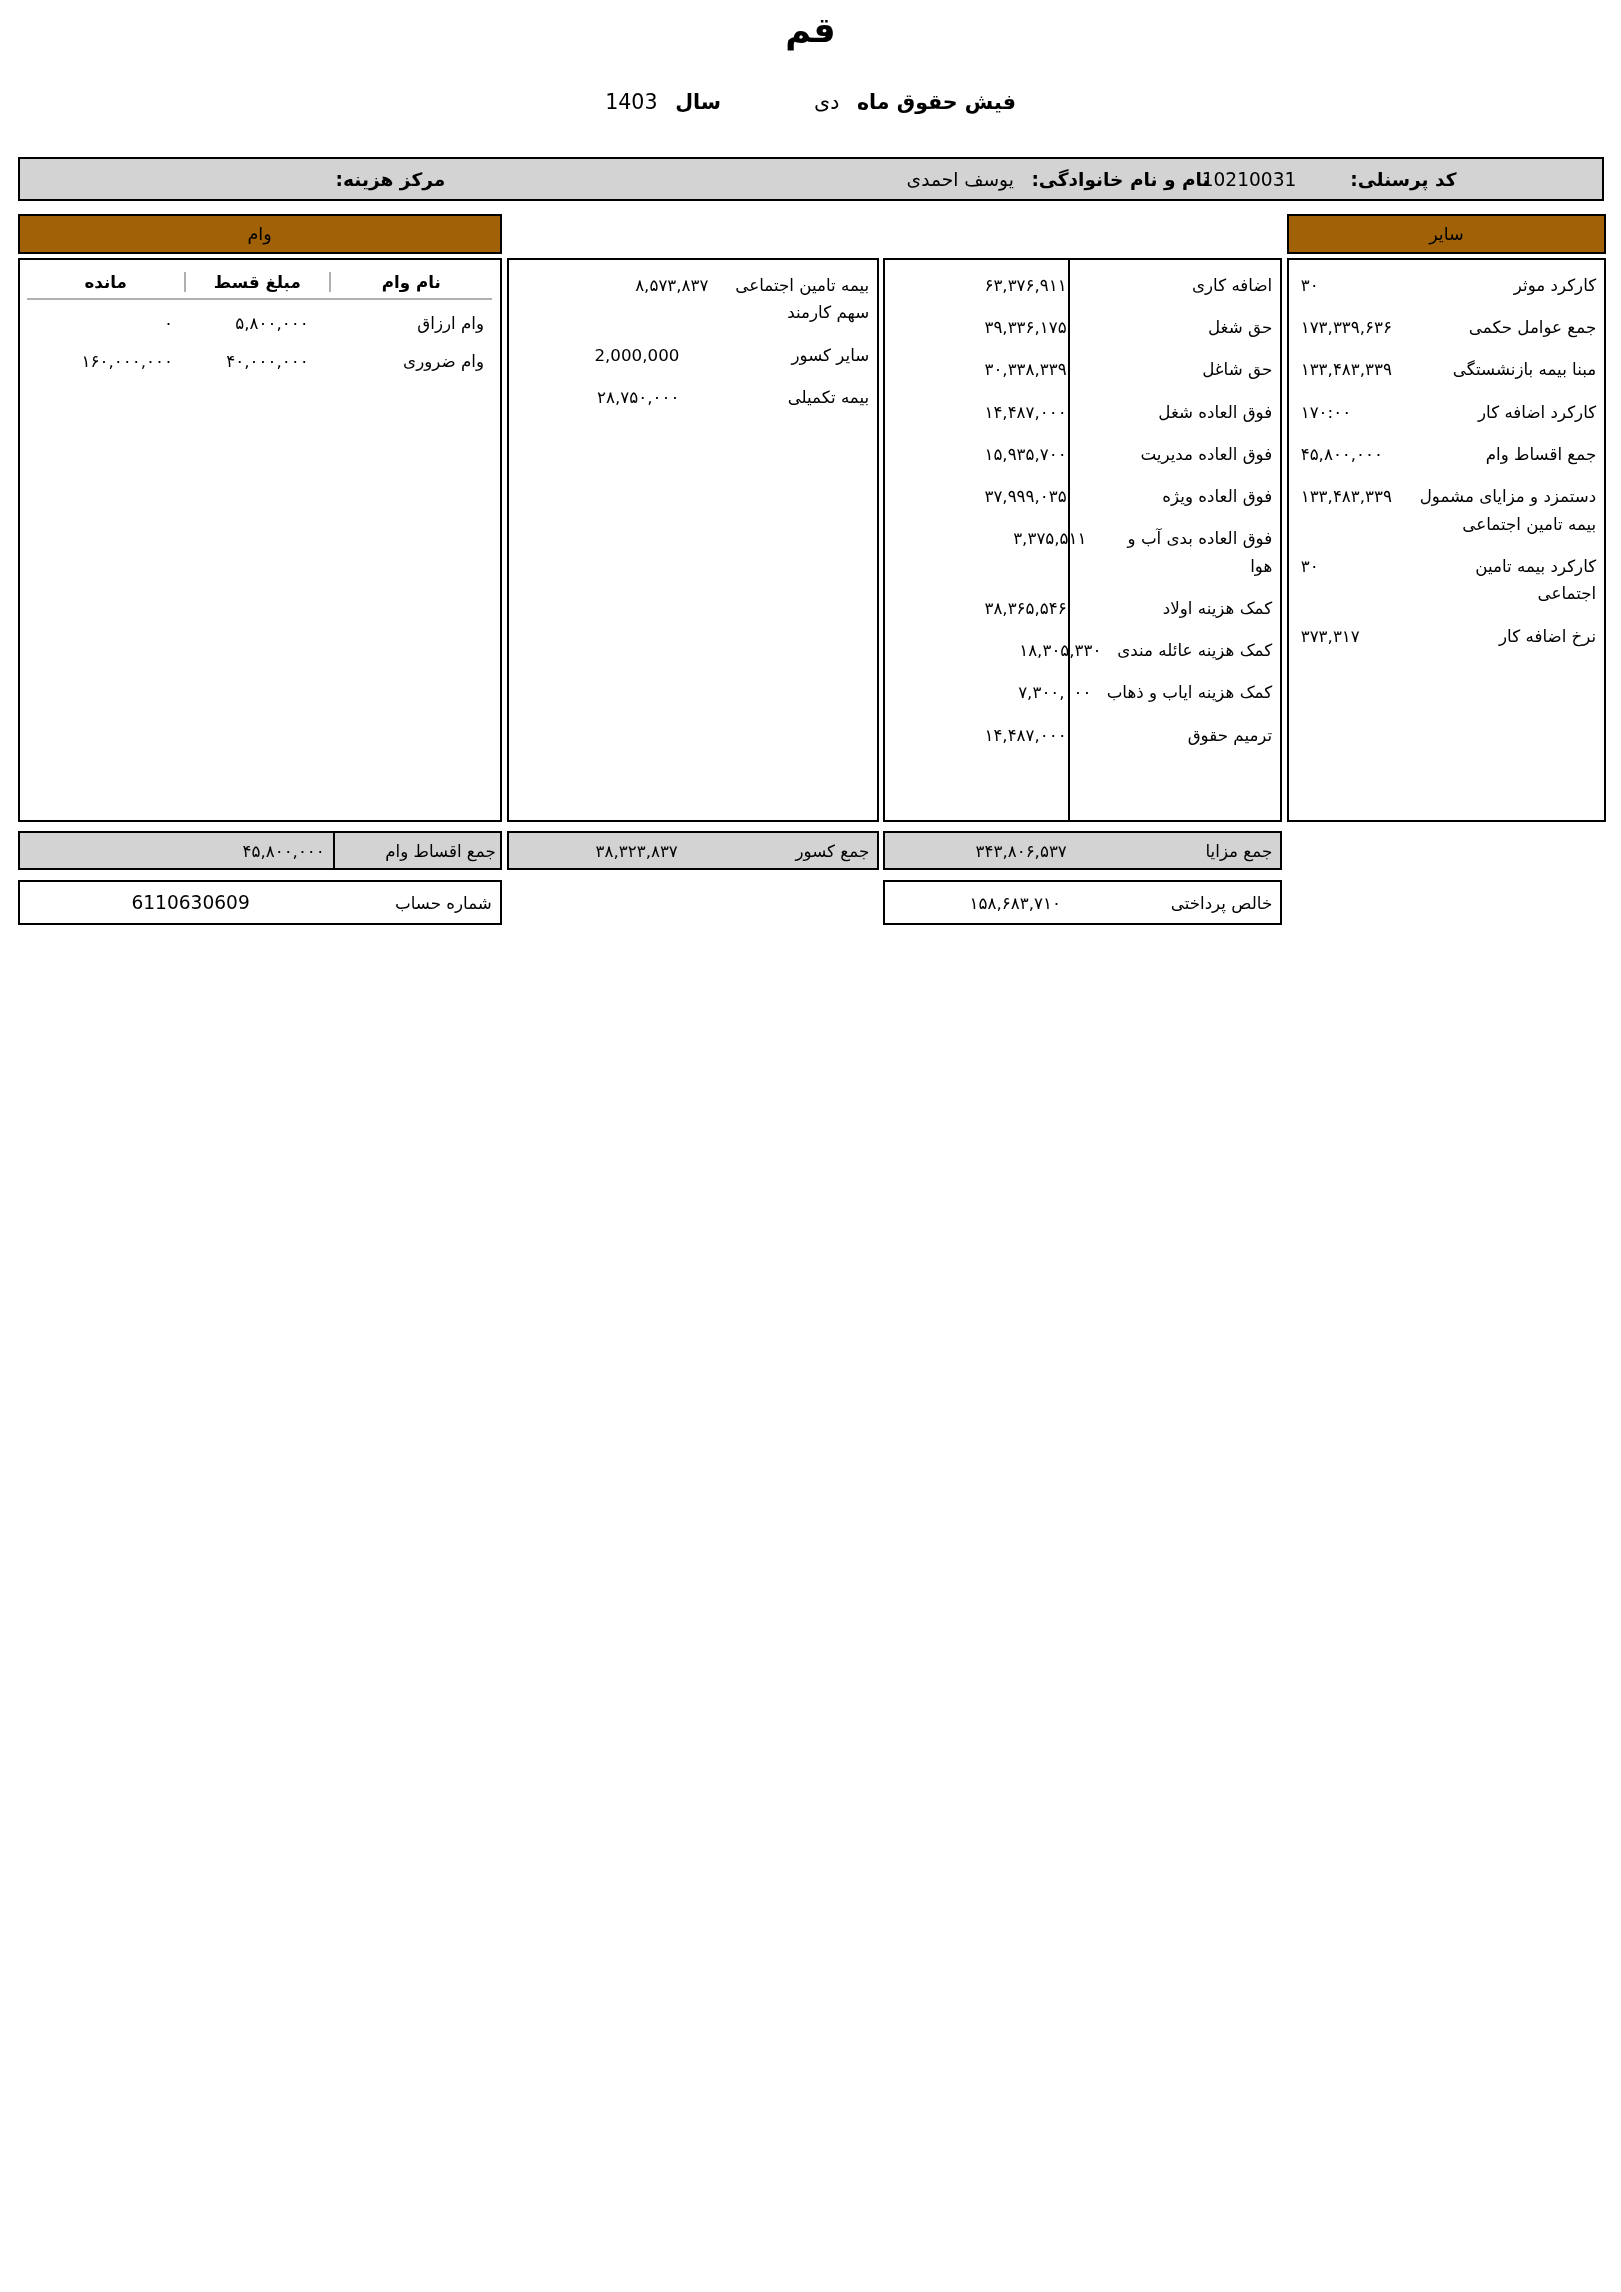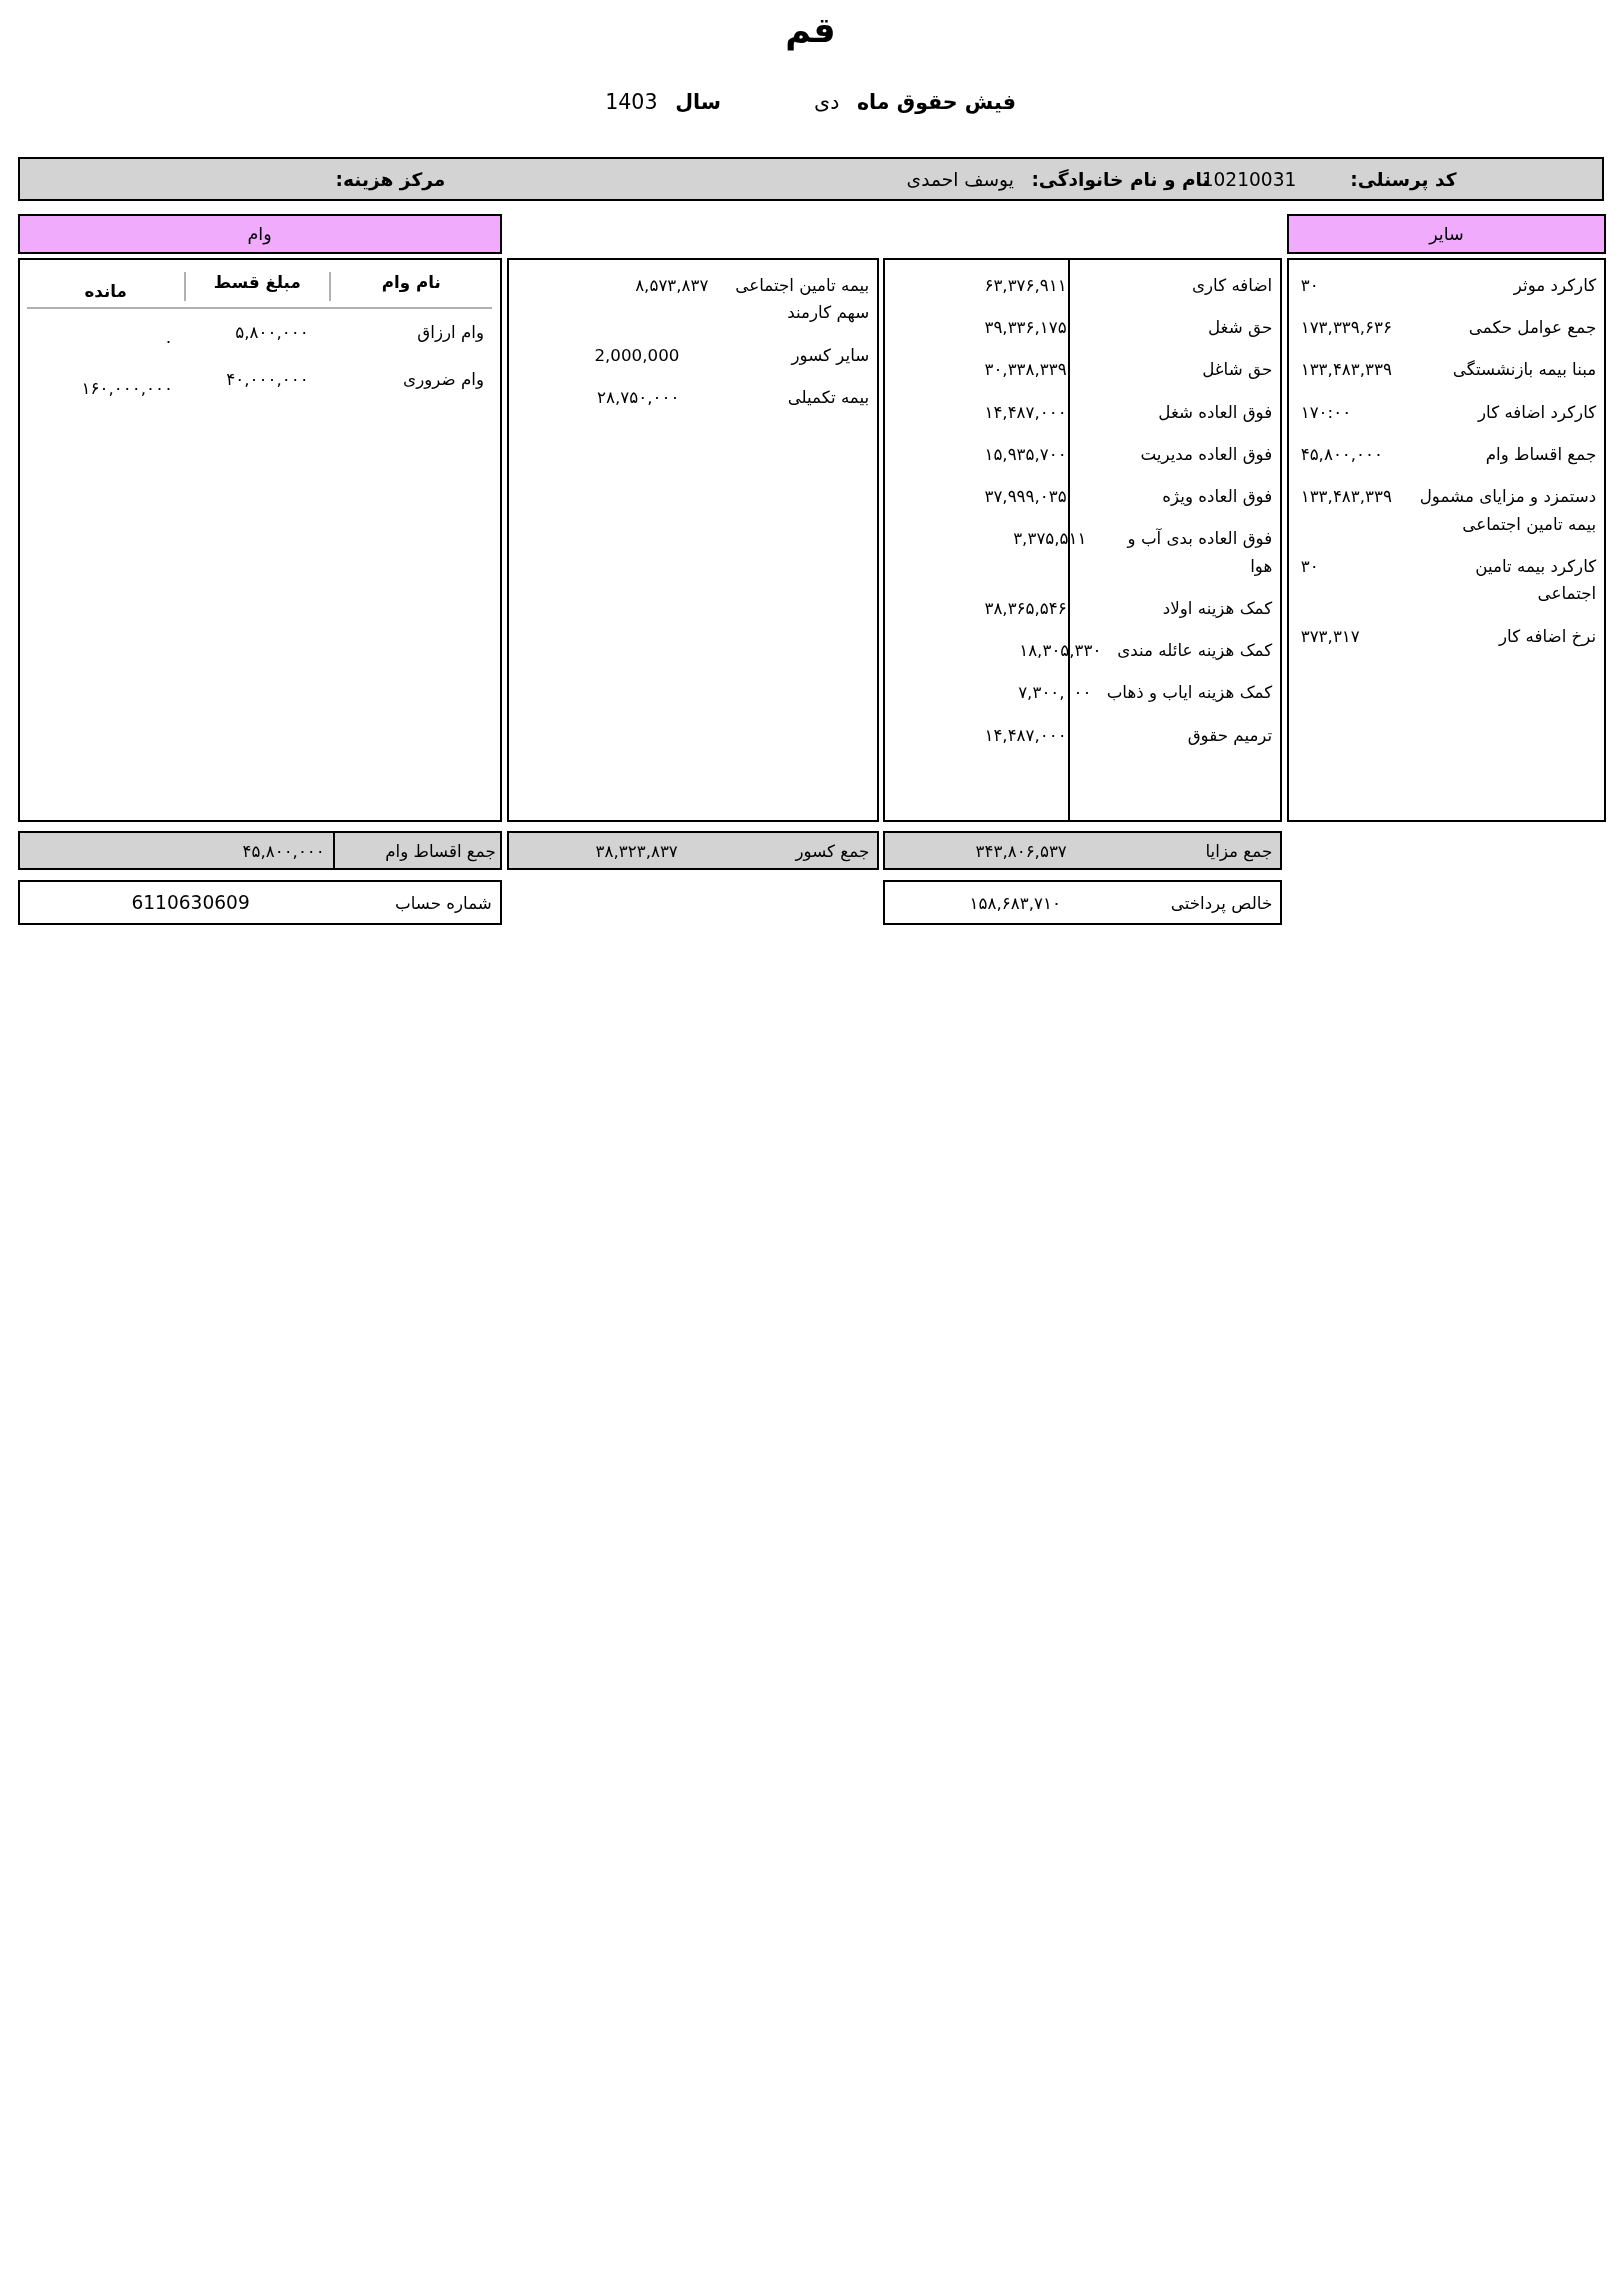--- a/index.html
+++ b/index.html
@@ -11,38 +11,38 @@
   #subtitle{top:90px;left:0;width:100%;display:flex;justify-content:center;align-items:baseline;font-size:20.6px;}
   #subtitle .b{font-weight:bold;}
   #subtitle .gap-s{width:17.6px;} #subtitle .gap-l{width:93px;}
   
   #band{left:17.6px;top:157px;width:1586px;height:44px;background:#d3d3d3;border:2.9px solid #000;font-size:18.6px;}
   #band .grp{position:absolute;top:0;height:100%;display:flex;align-items:center;gap:54px;}
   #band .grp.name{gap:17.6px;}
   #band .lblb{font-weight:bold;white-space:nowrap;}
   #band .valn{white-space:nowrap;}
   
-  .panel-header{border:2.9px solid #000;background:#f0abfc;display:flex;align-items:center;justify-content:center;font-size:17.6px;}
+  .panel-header{border:2.9px solid #000;background:#a16207;display:flex;align-items:center;justify-content:center;font-size:17.6px;}
   .panel-body{border:2.9px solid #000;background:#fff;padding:11.8px 7.8px;display:flex;flex-direction:column;gap:14.7px;}
   .prow{display:flex;align-items:flex-start;font-size:16.7px;line-height:1.65;}
   .prow .lbl{text-align:right;}
   .prow .val{direction:ltr;unicode-bidi:embed;}
   
   #benefits-body .lbl{width:53%;padding-left:5.9px;}
   #benefits-body .val{width:47%;text-align:right;padding-right:7.8px;padding-left:3.9px;}
   #benefits-divider{top:0;bottom:0;left:183px;width:2px;background:#000;}
   
   #other-body .lbl{flex:1;padding-left:5.9px;}
   #other-body .val{width:104px;text-align:left;padding-left:3.9px;padding-right:5.9px;}
   
   #deductions-body .lbl{width:52%;padding-left:5.9px;}
   #deductions-body .val{width:48%;text-align:right;padding-right:7.8px;}
   
   .loan-grid{display:flex;font-size:16.7px;}
-  .loan-grid .c-name{width:35%;} .loan-grid .c-inst{width:31%;} .loan-grid .c-bal{width:34%;margin-top:9px;}
+  .loan-grid .c-name{width:35%;} .loan-grid .c-inst{width:31%;} .loan-grid .c-bal{width:34%;}
   #loan-subheader{font-weight:bold;border-bottom:2px solid #b0b0b0;padding-bottom:5.9px;margin-bottom:13.7px;}
   #loan-subheader div{text-align:center;}
   #loan-subheader .c-inst{border-left:2px solid #b0b0b0;border-right:2px solid #b0b0b0;}
   .loan-row{margin-bottom:17.6px;}
   .loan-row .c-name{text-align:right;padding-right:7.8px;}
   .loan-row .c-inst,.loan-row .c-bal{direction:ltr;unicode-bidi:embed;text-align:right;padding-right:15.7px;box-sizing:border-box;}
   .loan-row .c-bal{padding-right:9.8px;}
   
   .total-row{background:#d3d3d3;border:2.9px solid #000;display:flex;align-items:center;font-size:16.7px;}
   .total-row .lbl{text-align:right;padding-left:3.9px;}

